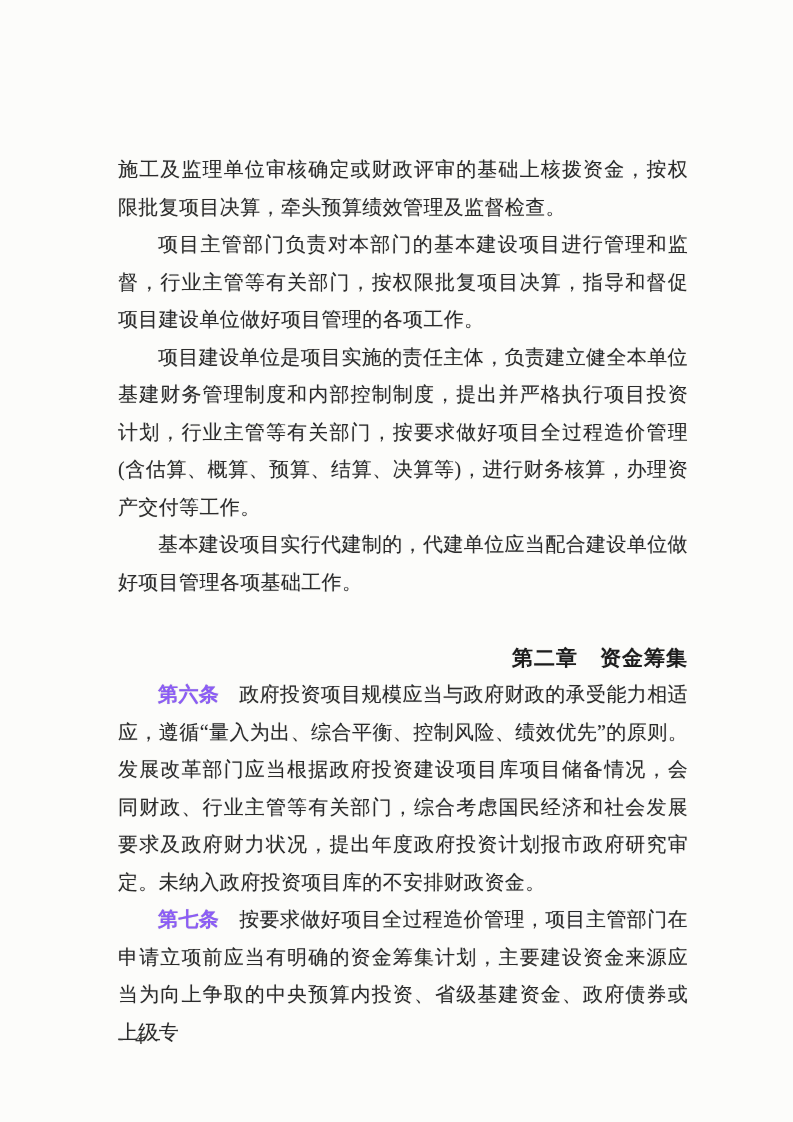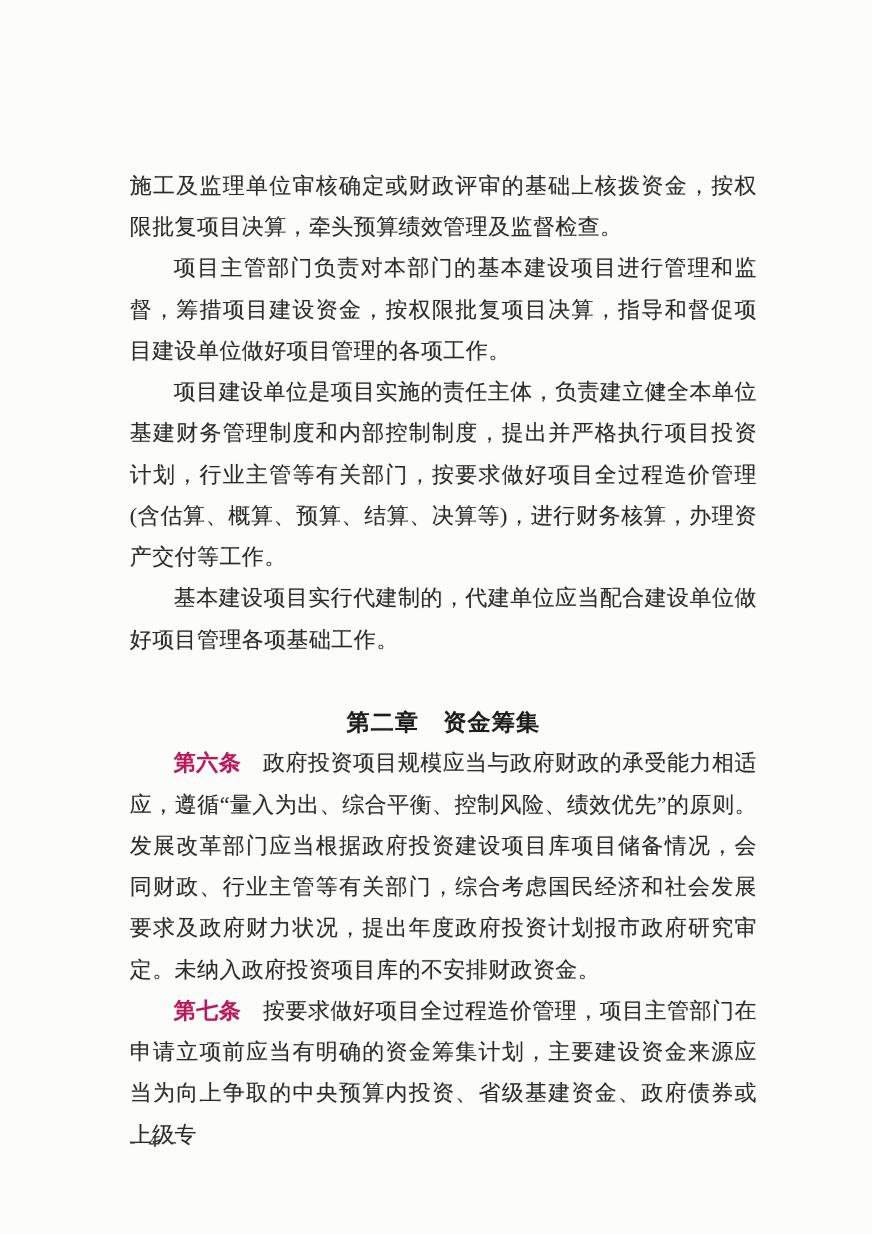--- a/index.html
+++ b/index.html
@@ -33,28 +33,28 @@
   }
   .indent {
     text-indent: 2em;
   }
   .chapter-heading {
     margin: 37.5px 0 0 0;
     font-family: "Liberation Sans", "DejaVu Sans", sans-serif;
     font-weight: bold;
     font-size: 21px;
     line-height: 37.5px;
-    text-align: center;
+    text-align: right;
     color: #1d1d1d;
     letter-spacing: 1px;
     text-shadow: 0 0 1px rgba(30,30,30,0.25);
   }
   .article-label {
     font-weight: bold;
-    color: #be185d;
+    color: #8b5cf6;
     margin-right: 1em;
     margin-top: 28px;
   }
   .page-number {
     position: absolute;
     left: 118px;
     top: 1030px;
     font-size: 16px;
     letter-spacing: 4px;
     color: #3a3a3a;
@@ -62,21 +62,21 @@
   }
 </style>
 </head>
 <body>
 
 <div class="page">
   <div class="text-block">
 
     <p class="para">施工及监理单位审核确定或财政评审的基础上核拨资金，按权限批复项目决算，牵头预算绩效管理及监督检查。</p>
 
-    <p class="para indent">项目主管部门负责对本部门的基本建设项目进行管理和监督，筹措项目建设资金，按权限批复项目决算，指导和督促项目建设单位做好项目管理的各项工作。</p>
+    <p class="para indent">项目主管部门负责对本部门的基本建设项目进行管理和监督，行业主管等有关部门，按权限批复项目决算，指导和督促项目建设单位做好项目管理的各项工作。</p>
 
     <p class="para indent">项目建设单位是项目实施的责任主体，负责建立健全本单位基建财务管理制度和内部控制制度，提出并严格执行项目投资计划，行业主管等有关部门，按要求做好项目全过程造价管理(含估算、概算、预算、结算、决算等)，进行财务核算，办理资产交付等工作。</p>
 
     <p class="para indent">基本建设项目实行代建制的，代建单位应当配合建设单位做好项目管理各项基础工作。</p>
 
     <h2 class="chapter-heading">第二章　资金筹集</h2>
 
     <p class="para indent"><span class="article-label">第六条</span><span>政府投资项目规模应当与政府财政的承受能力相适应，遵循“量入为出、综合平衡、控制风险、绩效优先”的原则。发展改革部门应当根据政府投资建设项目库项目储备情况，会同财政、行业主管等有关部门，综合考虑国民经济和社会发展要求及政府财力状况，提出年度政府投资计划报市政府研究审定。未纳入政府投资项目库的不安排财政资金。</span></p>
 
     <p class="para indent"><span class="article-label">第七条</span><span>按要求做好项目全过程造价管理，项目主管部门在申请立项前应当有明确的资金筹集计划，主要建设资金来源应当为向上争取的中央预算内投资、省级基建资金、政府债券或上级专</span></p>

